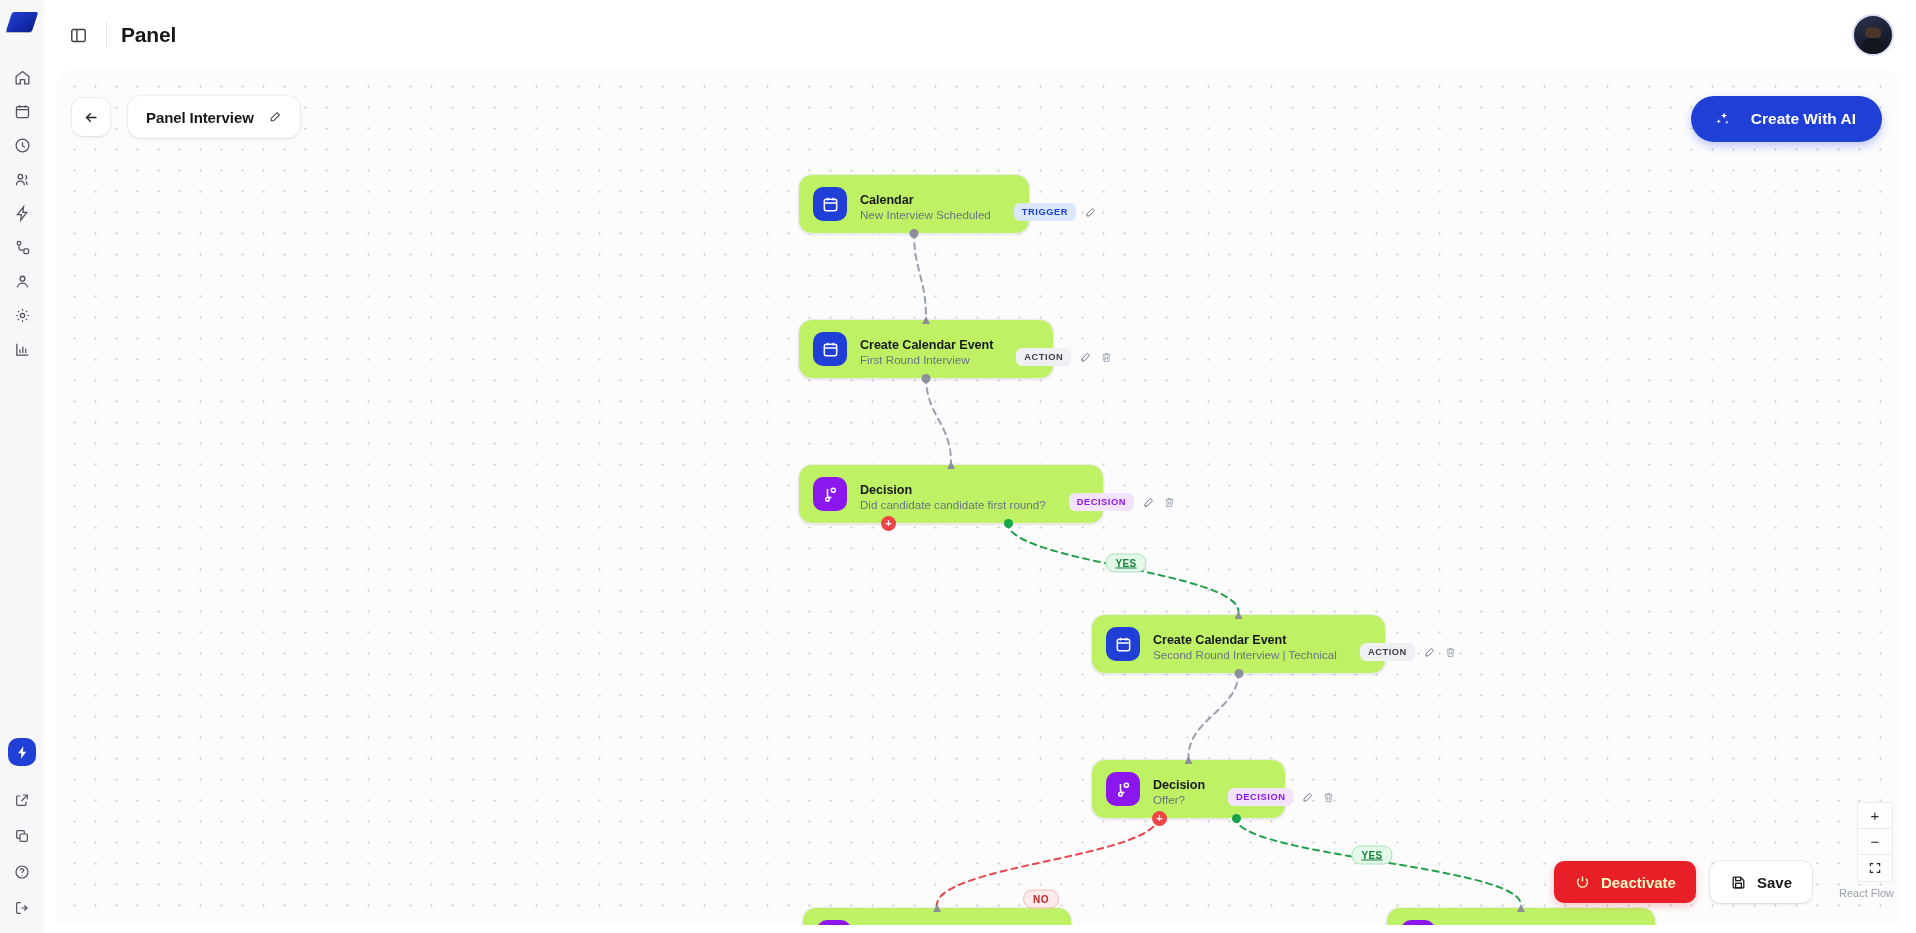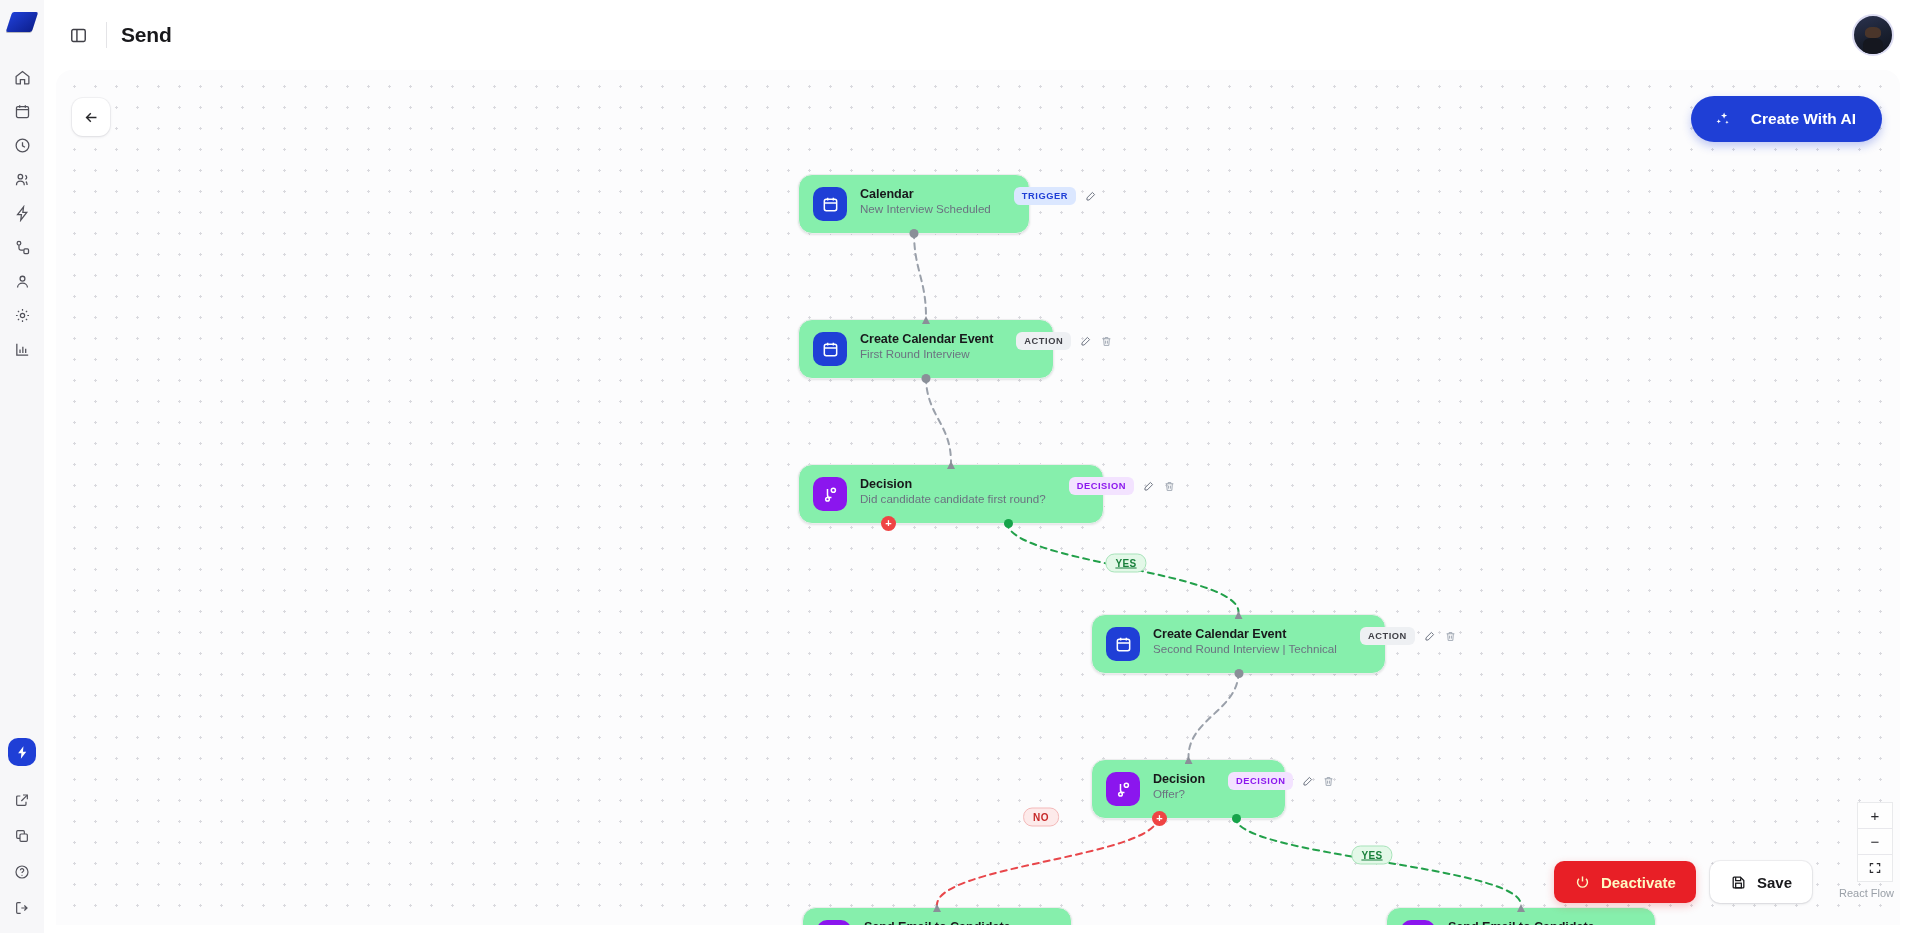--- a/index.html
+++ b/index.html
@@ -111,25 +111,25 @@
     height: 46px; padding: 0 26px 0 22px; border-radius: 23px;
     background: #1f3fd6; color: #fff; border: none;
     font-family: inherit; font-size: 15.5px; font-weight: 700;
     display: flex; align-items: center; gap: 19px; cursor: pointer;
     box-shadow: 0 4px 10px rgba(31,63,214,.28);
   }
 
   
   .node {
     position: absolute;
-    background: #86efac;
+    background: #bef264;
     border: 1px solid #ececed;
     border-radius: 14px;
     box-shadow: 0 1px 2px rgba(16,24,40,.06), 0 1px 3px rgba(16,24,40,.05);
-    display: flex; align-items: flex-start; gap: 13px;
+    display: flex; align-items: flex-end; gap: 13px;
     padding: 12px 14px;
     cursor: grab;
   }
   .node-icon {
     width: 34px; height: 34px; border-radius: 10px; flex: none;
     display: flex; align-items: center; justify-content: center; color: #fff;
   }
   .node-icon.blue { background: #1f3fd6; }
   .node-icon.purple { background: #8b16ee; }
   .node-text { display: flex; flex-direction: column; gap: 1px; }
@@ -301,21 +301,21 @@
   </aside>
 
   <header class="topbar">
     <div class="panel-toggle">
       <svg class="ic" width="19" height="19" viewBox="0 0 24 24" fill="none" stroke="currentColor" stroke-width="1.8">
           <rect x="3.5" y="4.5" width="17" height="15" rx="2"></rect>
           <path d="M10 4.5v15"></path>
         </svg>
     </div>
     <div class="topbar-divider"></div>
-    <div class="page-title">Send</div>
+    <div class="page-title">Panel</div>
     <div class="topbar-right">
       <div class="avatar"></div>
     </div>
   </header>
 
   <div class="canvas-wrap">
     <div class="dots"></div>
 
     <svg id="edges">
         <path d="M 858 162 C 858 200.25, 870 208.75, 870 247" fill="none" stroke="#9aa0aa" stroke-width="2" stroke-dasharray="6 5" stroke-linecap="round"></path>
@@ -474,29 +474,37 @@
         <div class="node" style="left: 1330px; top: 837px; width: 270px;">
           <span class="node-icon purple"></span>
           <span class="node-text">
             <span class="node-title">Send Email to Candidate</span>
           </span>
           <span class="handle tgt"></span>
         </div>
       </div>
     <div id="labels-layer">
         <span class="edge-label yes" style="left: 1070px; top: 493px;">YES</span>
-        <span class="edge-label no" style="left: 985px; top: 747px;">NO</span>
+        <span class="edge-label no" style="left: 985px; top: 829px;">NO</span>
         <span class="edge-label yes" style="left: 1316px; top: 785px;">YES</span>
       </div>
     <div id="adds-layer"></div>
 
     <div class="canvas-back">
       <svg class="ic" width="17" height="17" viewBox="0 0 24 24" fill="none" stroke="currentColor" stroke-width="2">
           <path d="M19 12H5.5M11 6 5 12l6 6"></path>
         </svg>
+    </div>
+    <div class="flow-name">
+      <span class="txt">Panel Interview</span>
+      <span class="icon-pencil">
+        <svg class="ic" width="14" height="14" viewBox="0 0 24 24" fill="none" stroke="currentColor" stroke-width="1.8">
+            <path d="M15.5 4.5l4 4-10 10H5.5v-4z"></path>
+          </svg>
+      </span>
     </div>
     <button class="create-ai">
       <svg class="ic" width="19" height="19" viewBox="0 0 24 24" fill="currentColor">
           <path d="M14 3.2l1.1 2.8 2.8 1.1-2.8 1.1L14 11l-1.1-2.8L10.1 7.1l2.8-1.1z"></path>
           <path d="M7.2 11.6l.8 2 2 .8-2 .8-.8 2-.8-2-2-.8 2-.8z"></path>
           <path d="M17.6 13.4l.6 1.5 1.5.6-1.5.6-.6 1.5-.6-1.5-1.5-.6 1.5-.6z"></path>
         </svg>
       <span>Create With AI</span>
     </button>
 

